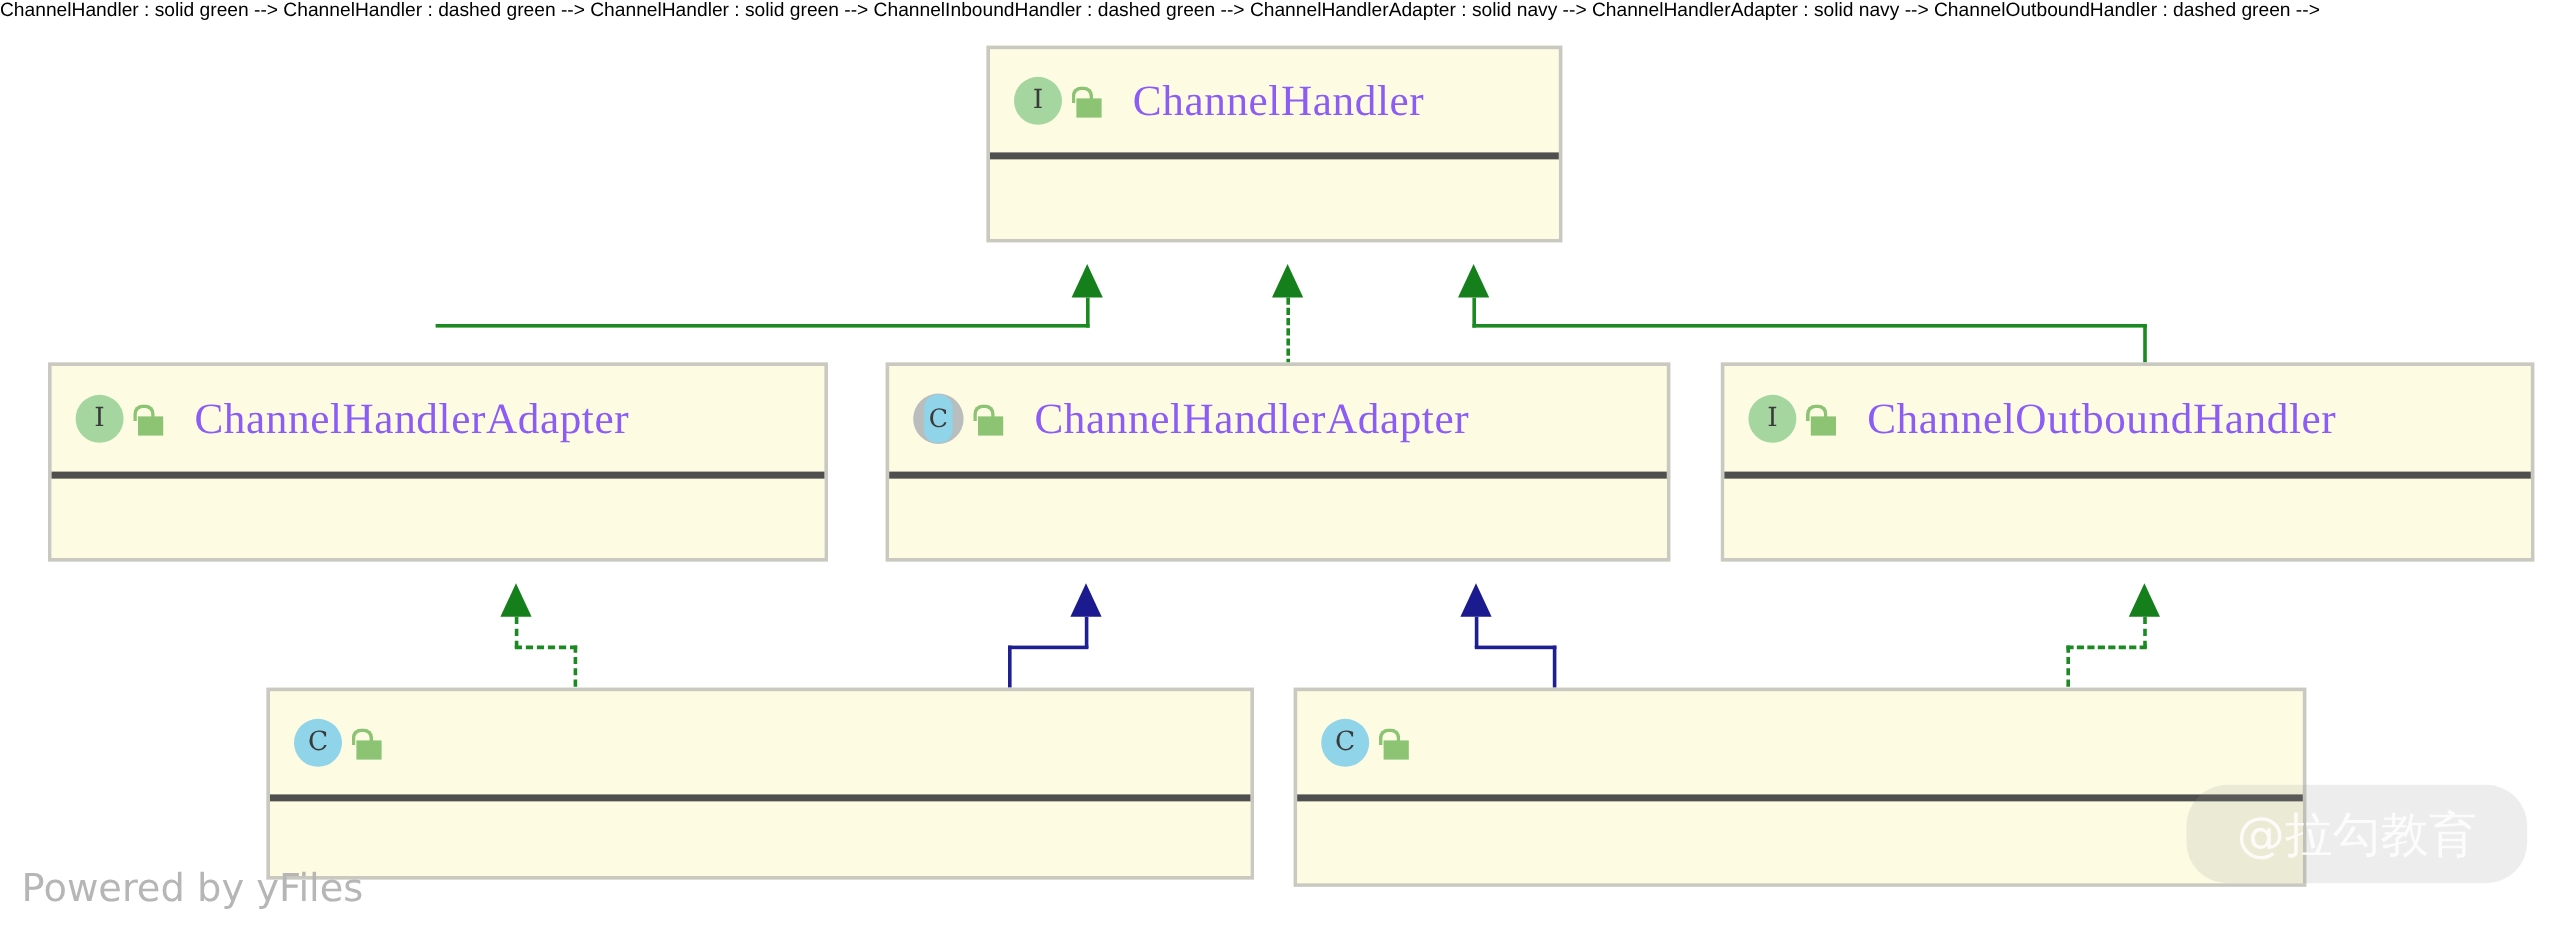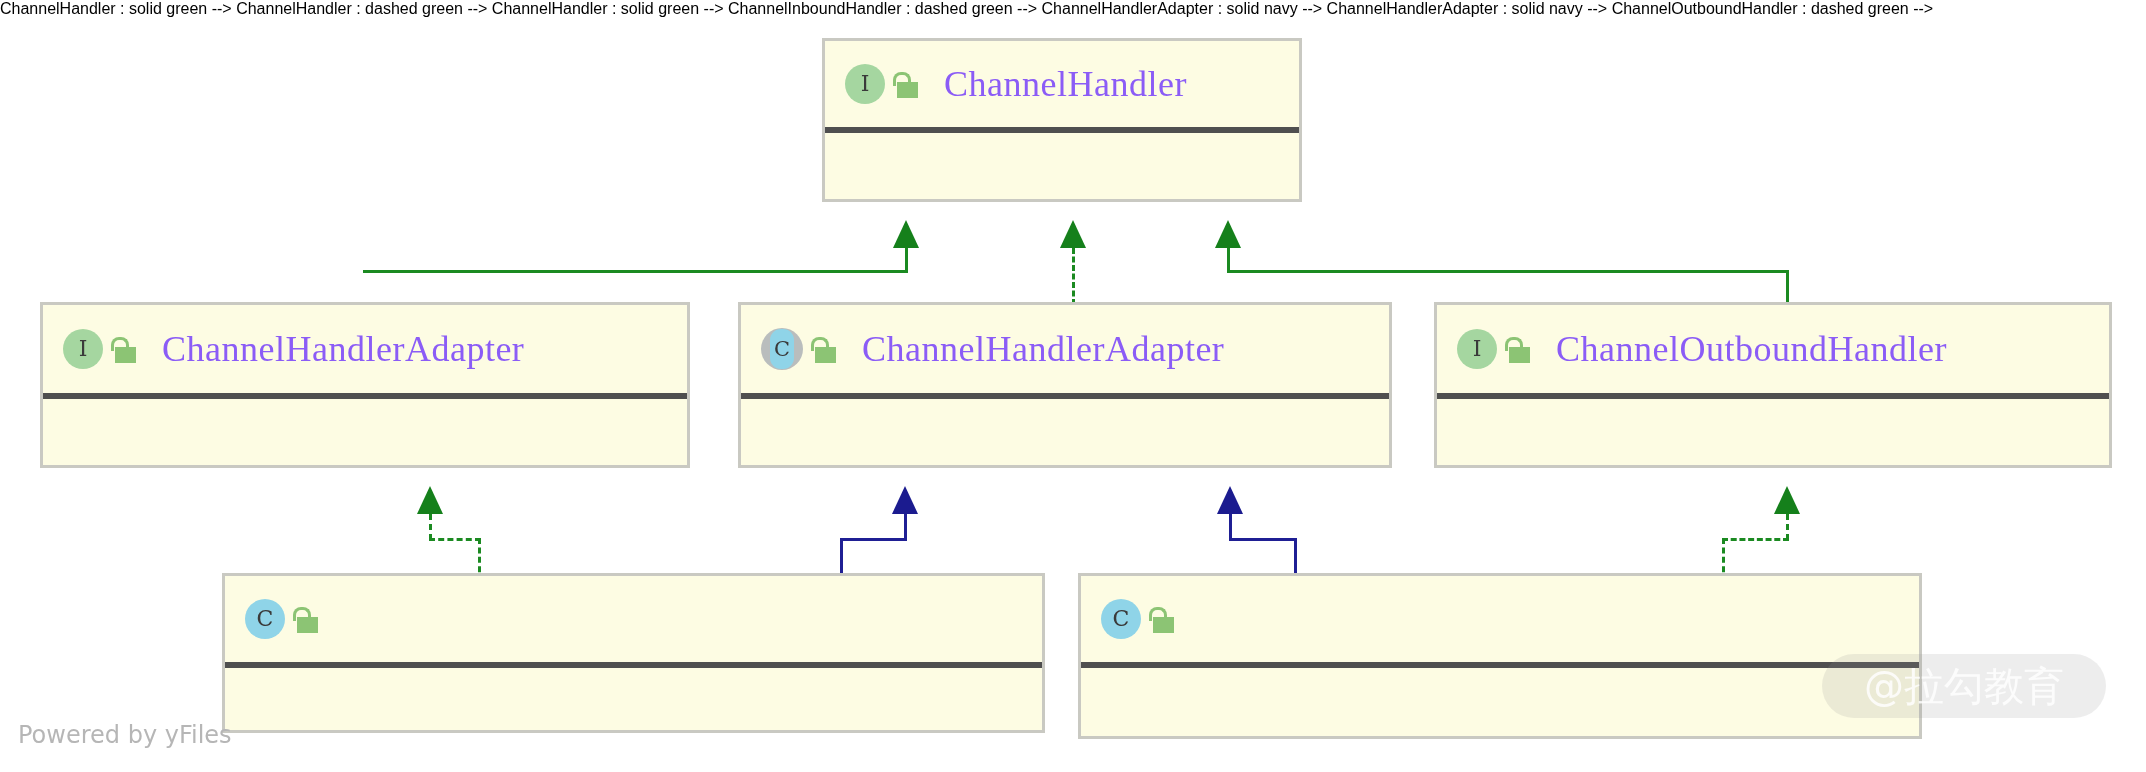--- a/index.html
+++ b/index.html
@@ -310,21 +310,21 @@
       <span class="icon-lock" style="width:26px; height:28px; margin-left:7px;">
         <span class="lock-body" style="left:5px; top:12px; width:21px; height:16px;"></span>
         <span class="lock-shackle" style="left:1px; top:2px; width:12px; height:11px; border-top-left-radius:8px; border-top-right-radius:8px; border-right:3px solid #8cc474;"></span>
       </span>
     </div>
     <div class="uml-divider"></div>
     <div class="uml-body"></div>
   </div>
 
   
-  <div id="watermark" style="left:1822px; top:654px; width:284px; height:64px; font-size:40px;">
+  <div id="watermark" style="left:1822px; top:654px; width:284px; height:82px; font-size:40px;">
     <span>@拉勾教育</span>
   </div>
 
-  <div id="footer-credit" style="left:18px; top:721px; font-size:24px;">
+  <div id="footer-credit" style="left:18px; top:721px; font-size:32px;">
     <span>Powered by yFiles</span>
   </div>
 
 </div>
 
 </body></html>

